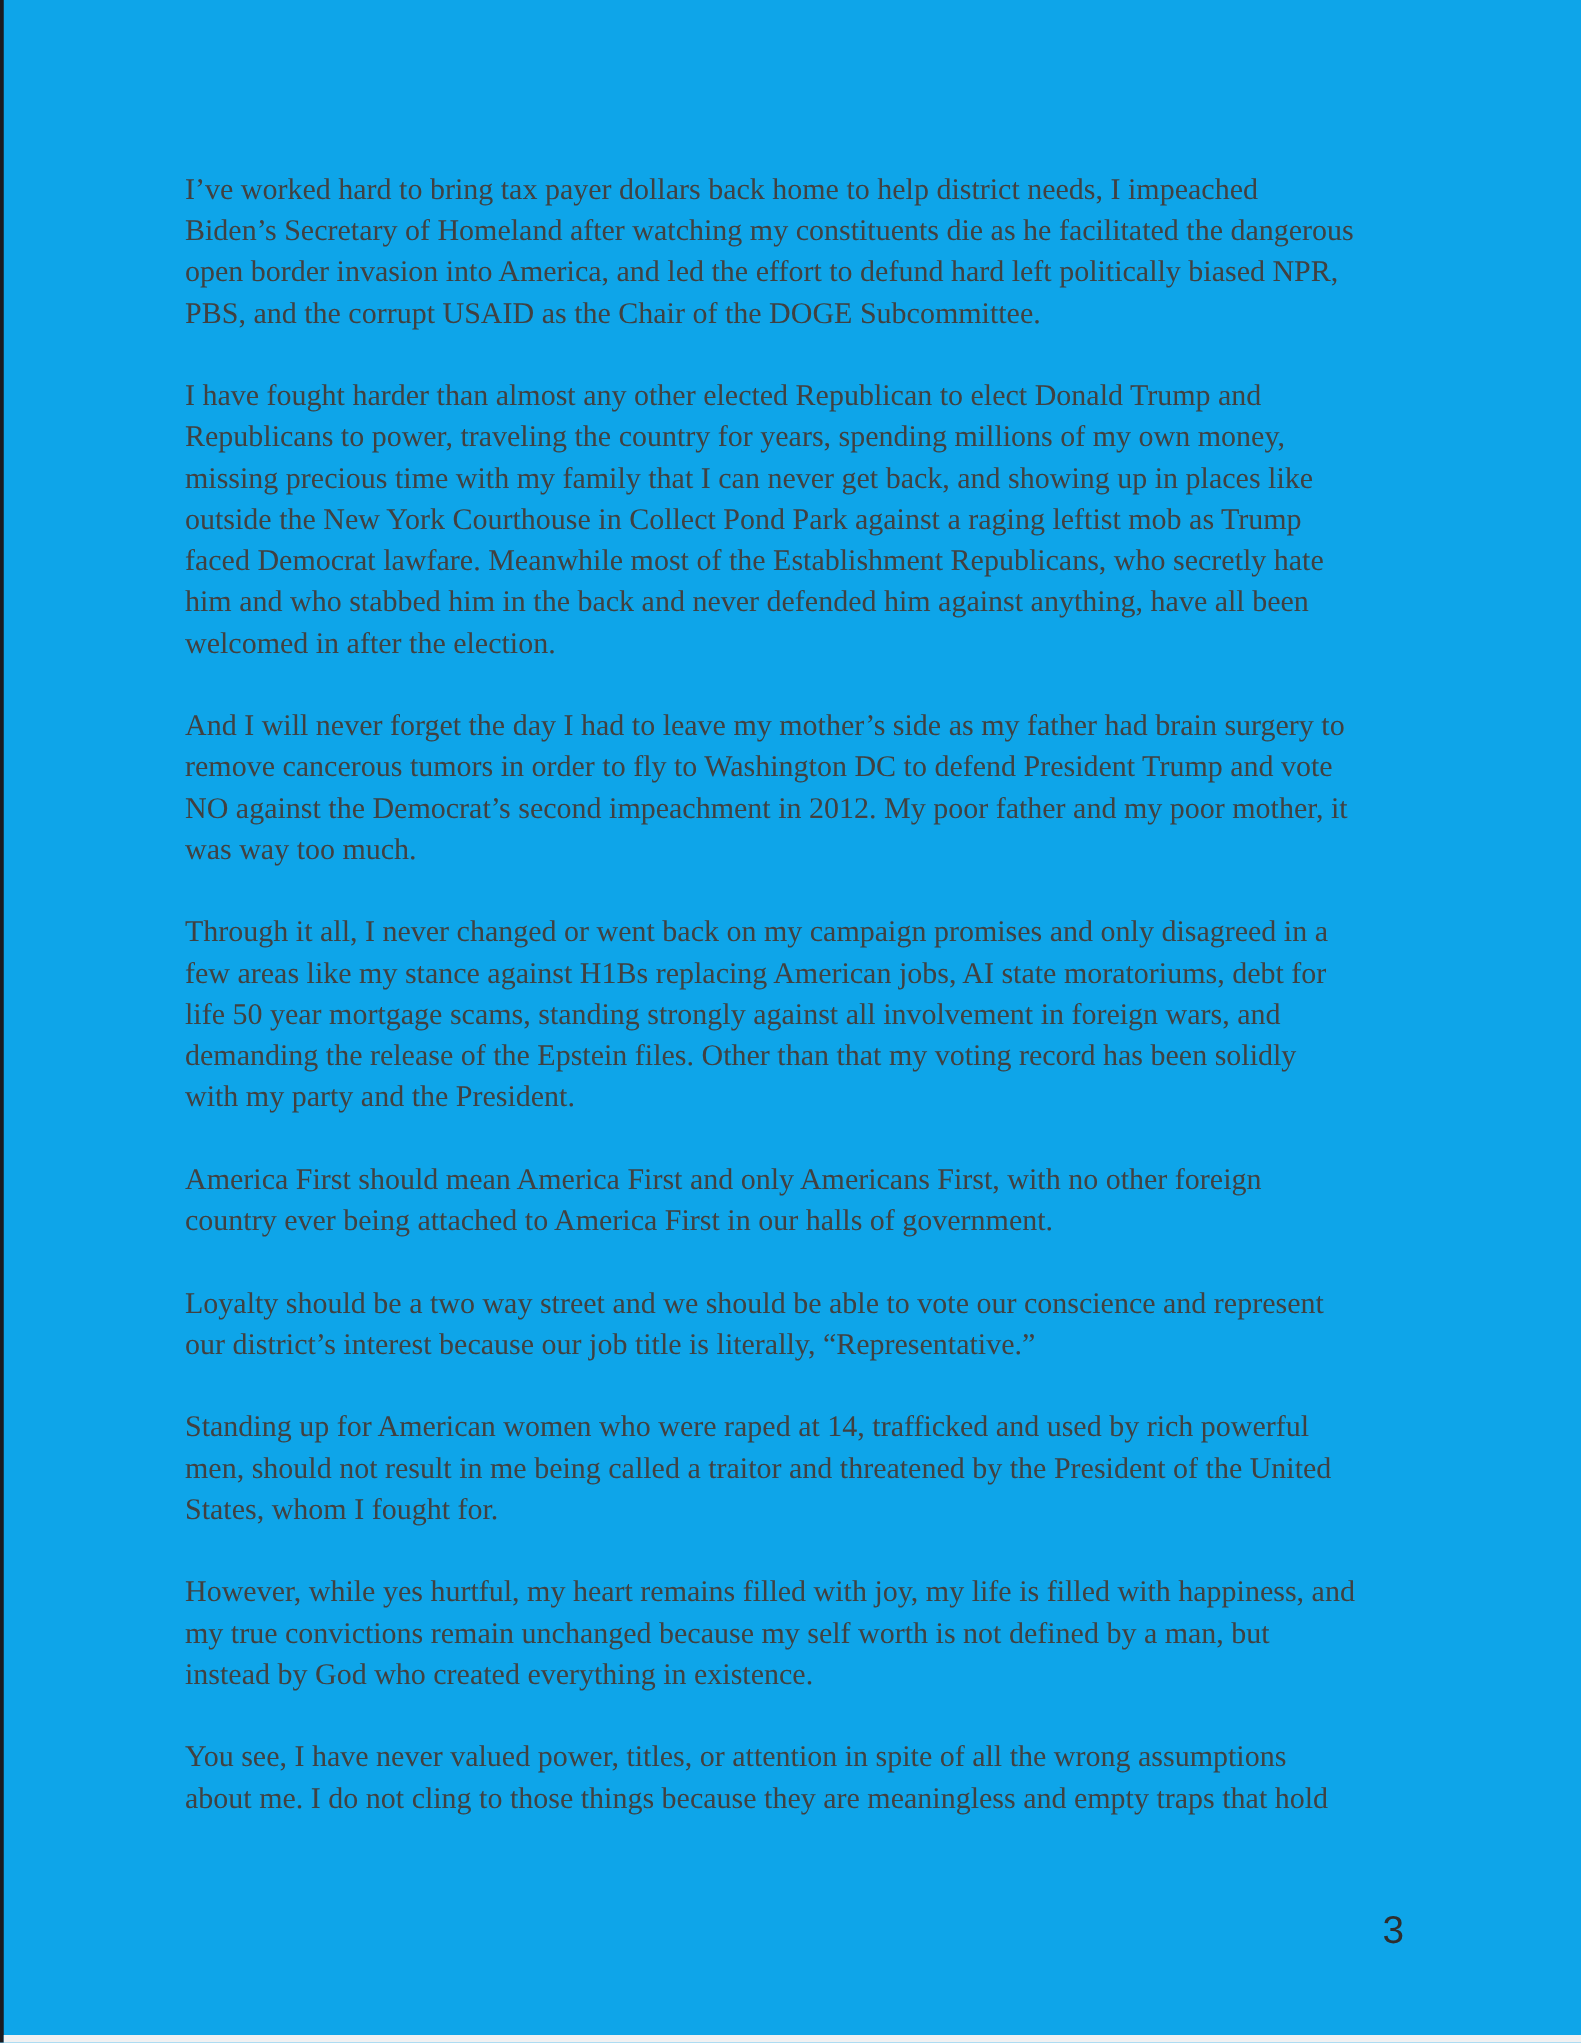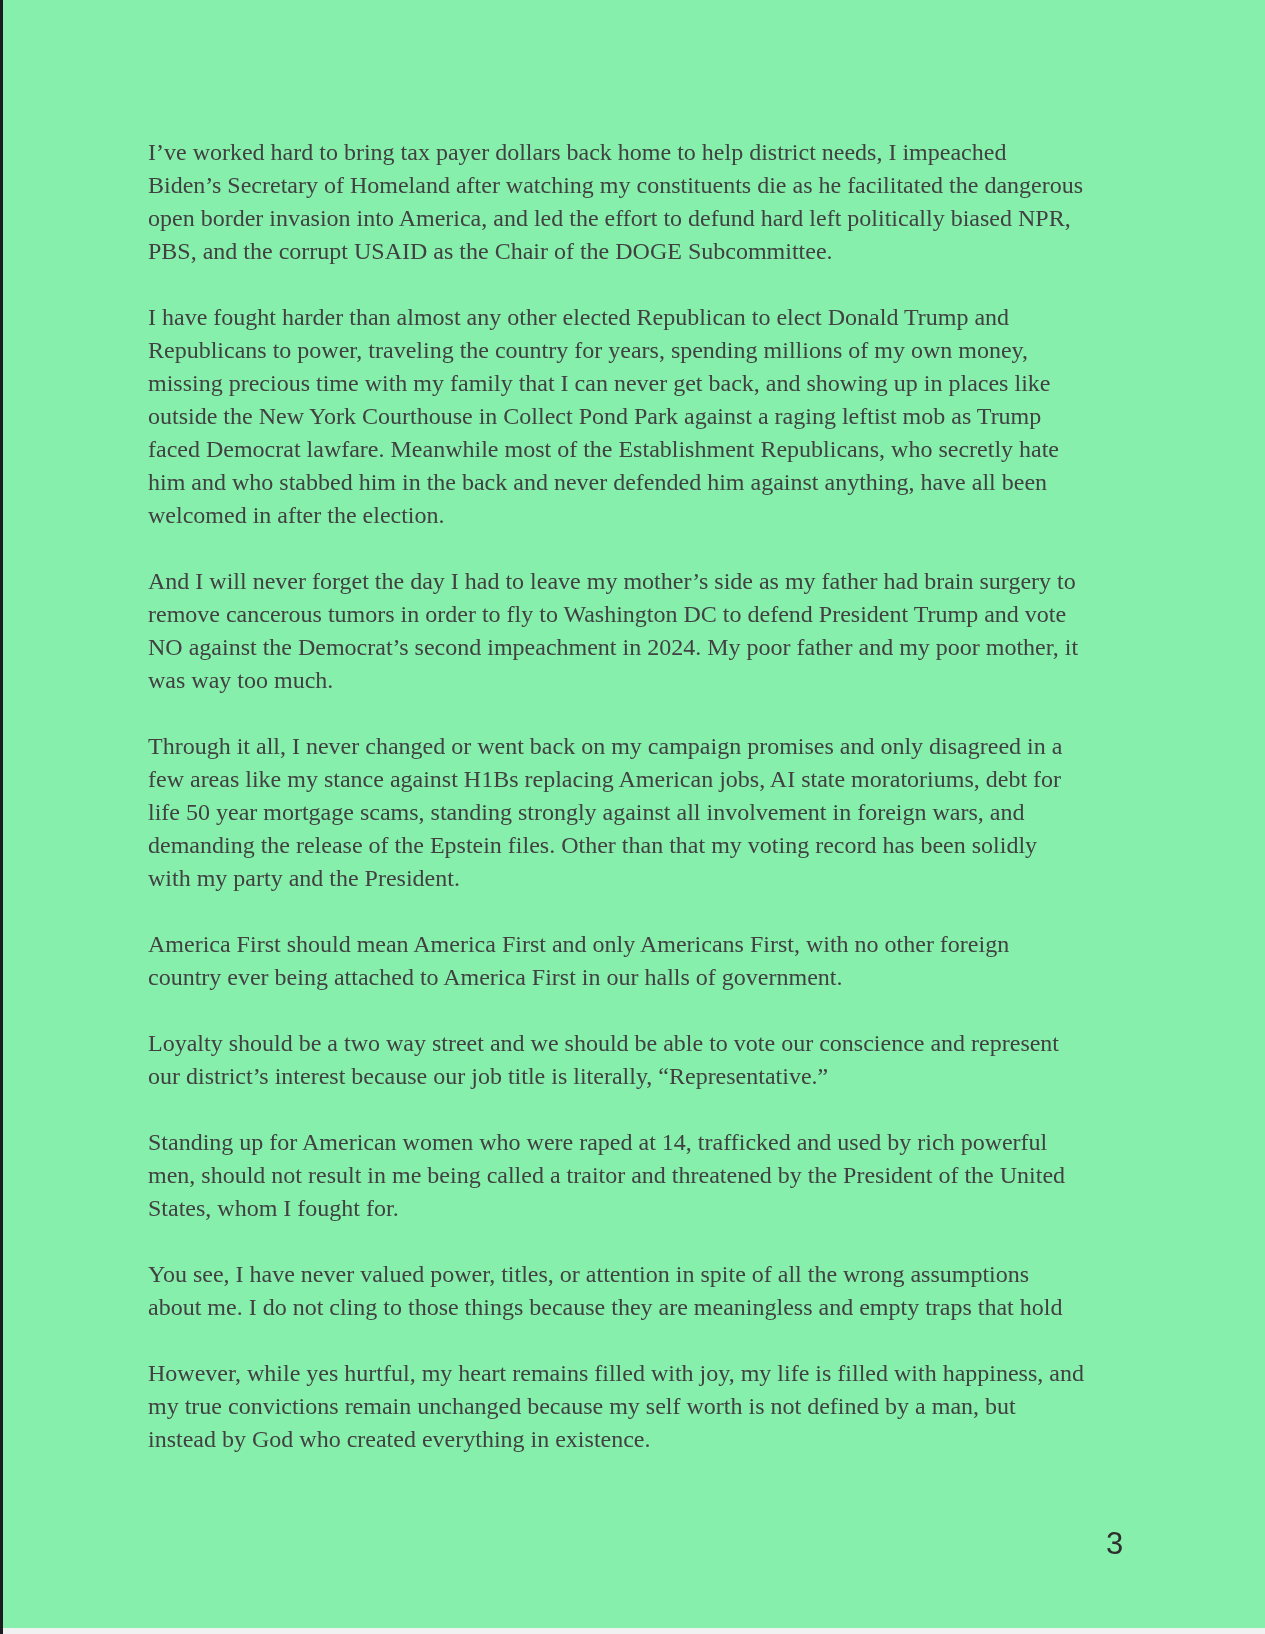--- a/index.html
+++ b/index.html
@@ -7,21 +7,21 @@
   body {
     width: 1265px;
     height: 1634px;
     position: relative;
     overflow: hidden;
     font-family: "Liberation Serif", serif;
   }
   .page {
     position: absolute;
     inset: 0;
-    background: #86efac;
+    background: #0ea5e9;
   }
   .left-edge {
     position: absolute;
     left: 0; top: 0;
     width: 3px; height: 100%;
     background: #1b1b20;
   }
   .bottom-strip {
     position: absolute;
     left: 3px; bottom: 0;
@@ -66,37 +66,37 @@
 PBS, and the corrupt USAID as the Chair of the DOGE Subcommittee.</p>
     <p class="para">I have fought harder than almost any other elected Republican to elect Donald Trump and
 Republicans to power, traveling the country for years, spending millions of my own money,
 missing precious time with my family that I can never get back, and showing up in places like
 outside the New York Courthouse in Collect Pond Park against a raging leftist mob as Trump
 faced Democrat lawfare. Meanwhile most of the Establishment Republicans, who secretly hate
 him and who stabbed him in the back and never defended him against anything, have all been
 welcomed in after the election.</p>
     <p class="para">And I will never forget the day I had to leave my mother’s side as my father had brain surgery to
 remove cancerous tumors in order to fly to Washington DC to defend President Trump and vote
-NO against the Democrat’s second impeachment in 2024. My poor father and my poor mother, it
+NO against the Democrat’s second impeachment in 2012. My poor father and my poor mother, it
 was way too much.</p>
     <p class="para">Through it all, I never changed or went back on my campaign promises and only disagreed in a
 few areas like my stance against H1Bs replacing American jobs, AI state moratoriums, debt for
 life 50 year mortgage scams, standing strongly against all involvement in foreign wars, and
 demanding the release of the Epstein files. Other than that my voting record has been solidly
 with my party and the President.</p>
     <p class="para">America First should mean America First and only Americans First, with no other foreign
 country ever being attached to America First in our halls of government.</p>
     <p class="para">Loyalty should be a two way street and we should be able to vote our conscience and represent
 our district’s interest because our job title is literally, “Representative.”</p>
     <p class="para">Standing up for American women who were raped at 14, trafficked and used by rich powerful
 men, should not result in me being called a traitor and threatened by the President of the United
 States, whom I fought for.</p>
-    <p class="para">You see, I have never valued power, titles, or attention in spite of all the wrong assumptions
-about me. I do not cling to those things because they are meaningless and empty traps that hold</p>
     <p class="para">However, while yes hurtful, my heart remains filled with joy, my life is filled with happiness, and
 my true convictions remain unchanged because my self worth is not defined by a man, but
 instead by God who created everything in existence.</p>
+    <p class="para">You see, I have never valued power, titles, or attention in spite of all the wrong assumptions
+about me. I do not cling to those things because they are meaningless and empty traps that hold</p>
   </div>
 
   <div class="page-number">3</div>
 
   <div class="bottom-strip"></div>
 </div>
 
 </body></html>

